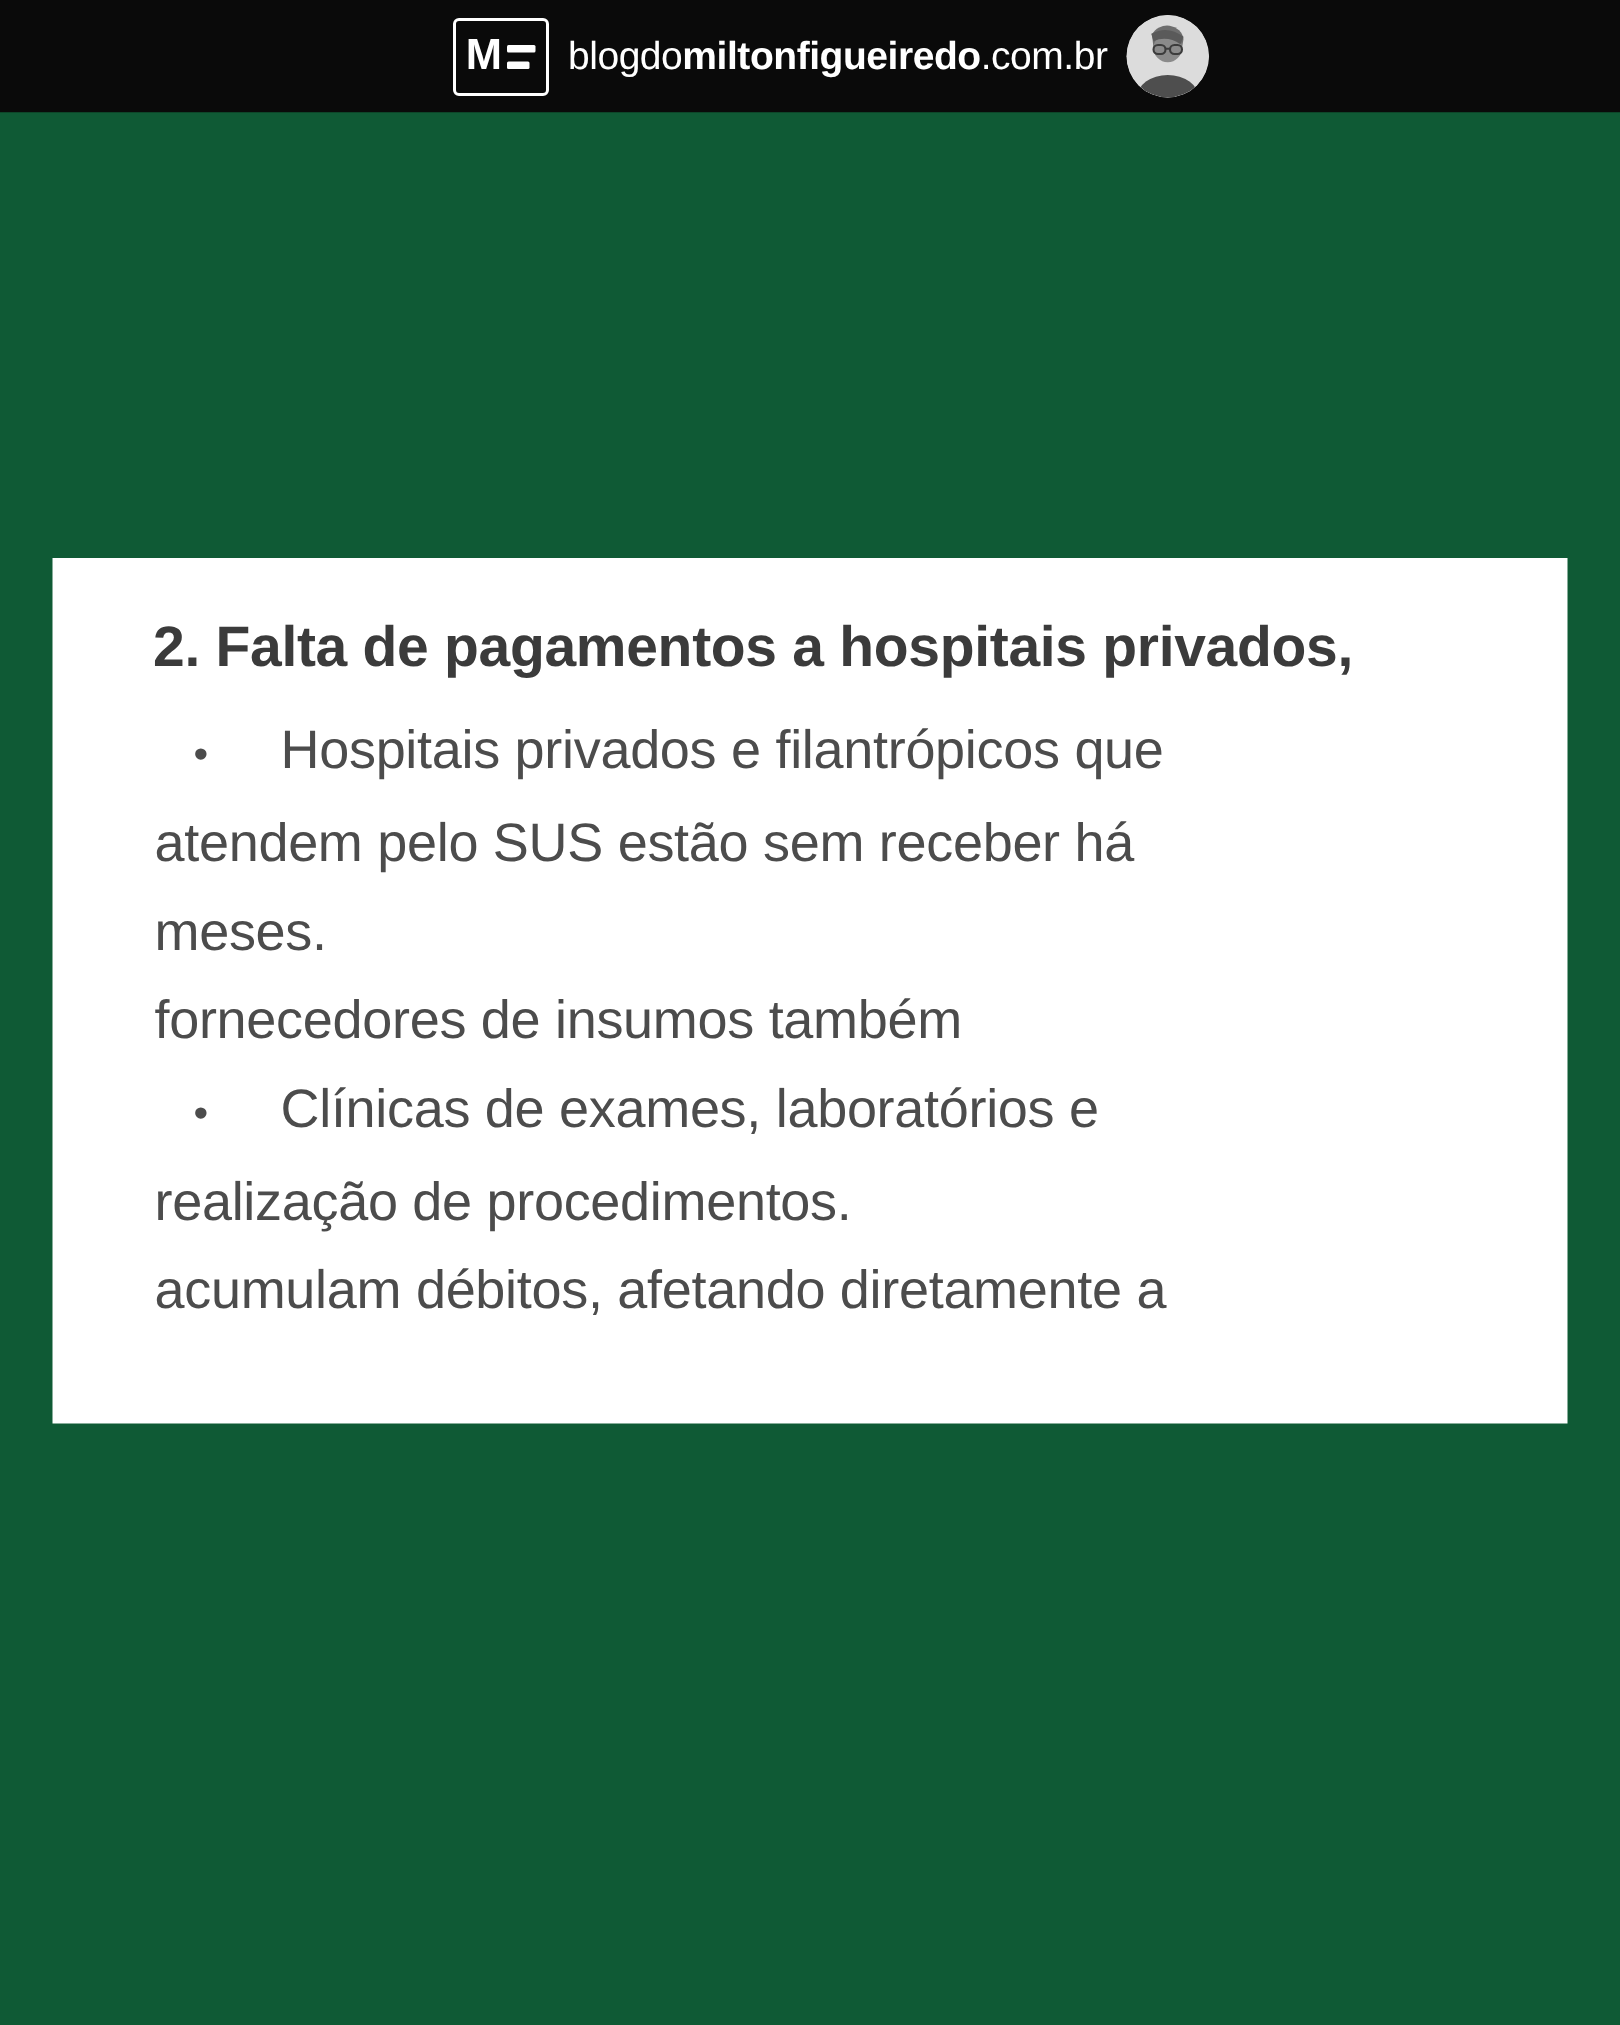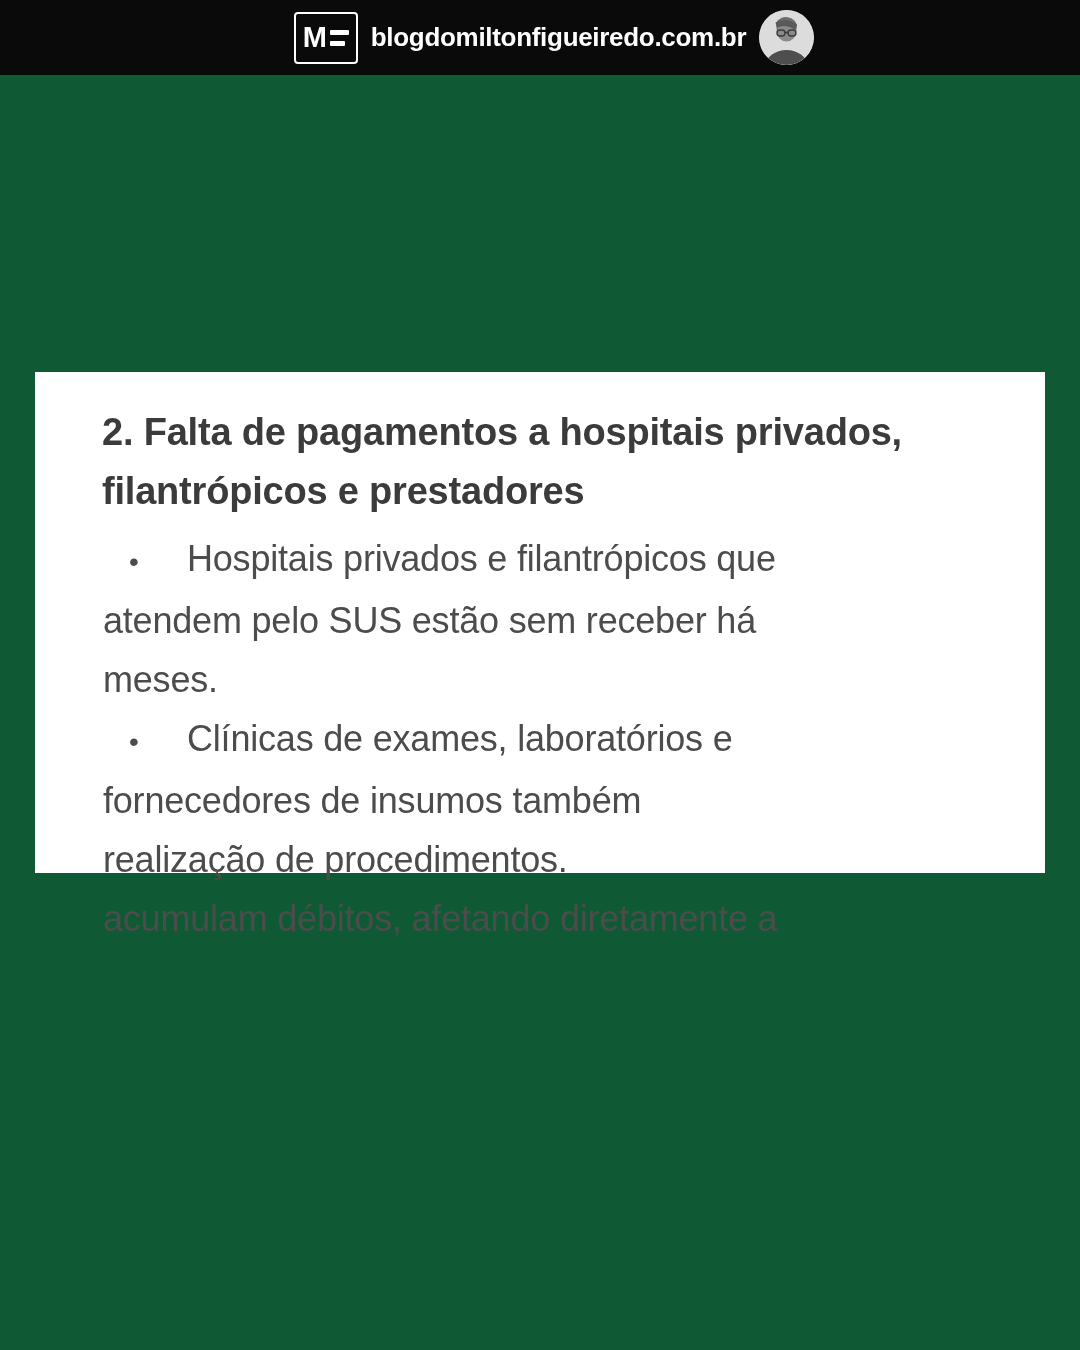--- a/index.html
+++ b/index.html
@@ -57,21 +57,21 @@
   .fbar { display: block; height: 5px; background: #FFFFFF; border-radius: 1px; }
   .fbar-top { width: 19px; }
   .fbar-mid { width: 15px; }
 
   .site-url {
     color: #FFFFFF;
     font-size: 26px;
     letter-spacing: -0.3px;
     white-space: nowrap;
   }
-  .url-light { font-weight: 700; margin-top: 28px; }
+  .url-light { font-weight: 400; margin-top: 28px; }
   .url-bold  { font-weight: 700; text-align: right; }
 
   .avatar {
     width: 55px;
     height: 55px;
     border-radius: 50%;
     overflow: hidden;
     background: #DADADA;
     flex: 0 0 auto;
   }
@@ -82,21 +82,21 @@
     top: 75px; left: 0;
     width: 100%;
     height: 1275px;
     background: #0F5A35;
   }
   .card {
     position: absolute;
     left: 35px;
     top: 297px;              
     width: 1010px;
-    height: 501px;
+    height: 577px;
     background: #FFFFFF;
     box-sizing: border-box;
     padding-top: 31px;
   }
   .heading {
     margin: 0 0 8px 0;
     padding-left: 67px;
     font-size: 38px;
     line-height: 59px;
     font-weight: 700;
@@ -163,31 +163,30 @@
       </div>
 
     </div>
   </header>
 
   <main class="stage">
     <section class="card">
 
       <h1 class="heading">
         <span class="hline">2. Falta de pagamentos a hospitais privados,</span>
-        <span class="hline">filantrópicos e prestadores</span>
       </h1>
 
       <div class="body-text">
 
         <p class="line first"><span class="dot">•</span><span>Hospitais privados e filantrópicos que</span></p>
         <p class="line">atendem pelo SUS estão sem receber há</p>
         <p class="line">meses.</p>
 
+        <p class="line">fornecedores de insumos também</p>
         <p class="line first"><span class="dot">•</span><span>Clínicas de exames, laboratórios e</span></p>
-        <p class="line">fornecedores de insumos também</p>
         <p class="line">realização de procedimentos.</p>
         <p class="line">acumulam débitos, afetando diretamente a</p>
 
       </div>
 
     </section>
   </main>
 
 </div>
 

